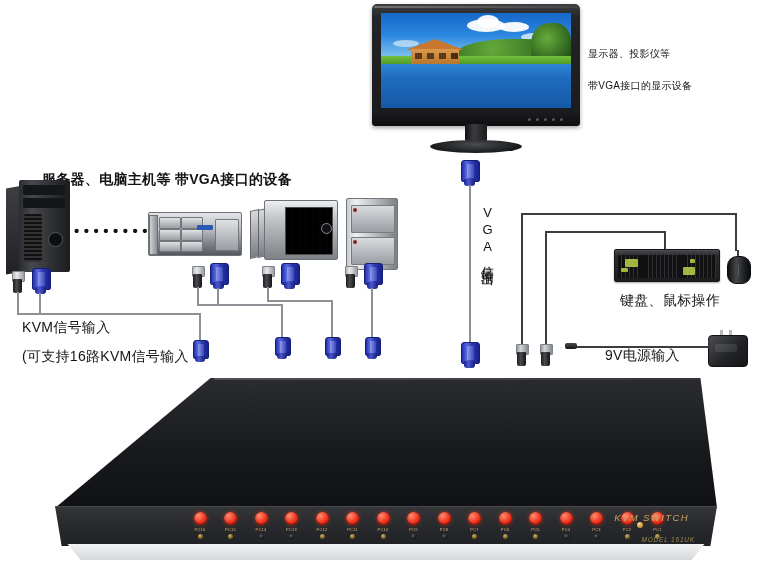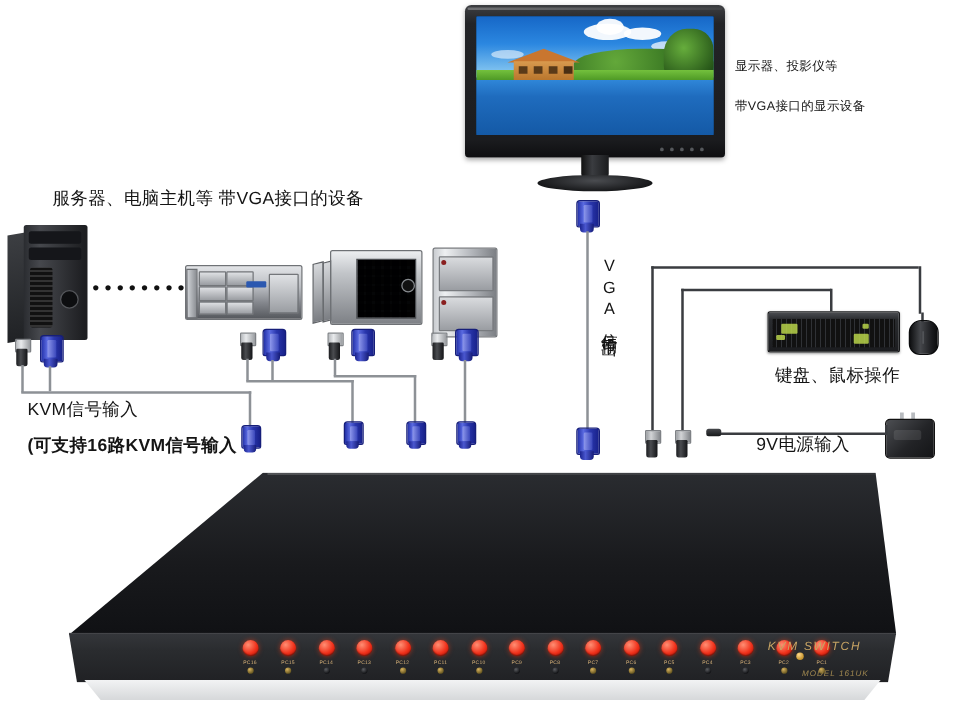--- a/index.html
+++ b/index.html
@@ -247,21 +247,21 @@
   <div class="hood"></div>
     <div class="tail"></div>
 </div>
 <div class="wire v abs" style="left:469px;top:185px;height:160px;"></div>
 <div class="vga abs" style="left:461px;top:342px;">
   <div class="hood"></div>
     <div class="tail"></div>
 </div>
 <div class="vtext abs" style="left:478px;top:205px;">VGA信号输出</div>
 
-<div class="abs lbl" style="left:42px;top:148px;font-size:14px;">服务器、电脑主机等 带VGA接口的设备</div>
+<div class="abs lbl" style="left:42px;top:169px;font-size:14px;font-weight:bold;">服务器、电脑主机等 带VGA接口的设备</div>
 
 <div class="abs tower">
   <div class="side"></div>
   <div class="face">
     <div class="vent"></div>
     <div class="logo"></div>
   </div>
 </div>
 
 <div class="abs dots">••••••••</div>
@@ -358,21 +358,21 @@
   <div class="hood"></div>
     <div class="tail"></div>
   </div>
 <div class="wire v abs" style="left:371px;top:288px;height:52px;"></div>
 <div class="vga sm abs" style="left:365px;top:337px;">
   <div class="hood"></div>
     <div class="tail"></div>
   </div>
 
 <div class="abs lbl" style="left:22px;top:317px;font-size:14px;">KVM信号输入</div>
-<div class="abs lbl" style="left:22px;top:346px;font-size:14px;font-weight:bold;">(可支持16路KVM信号输入</div>
+<div class="abs lbl" style="left:22px;top:346px;font-size:14px;">(可支持16路KVM信号输入</div>
 
 <div class="abs" id="kbd">
   <div class="kb-body">
     <div class="kb-keys"></div>
     <div class="kb-accent ka1"></div>
     <div class="kb-accent ka2"></div>
     <div class="kb-accent ka3"></div>
     <div class="kb-accent ka4"></div>
   </div>
 </div>

